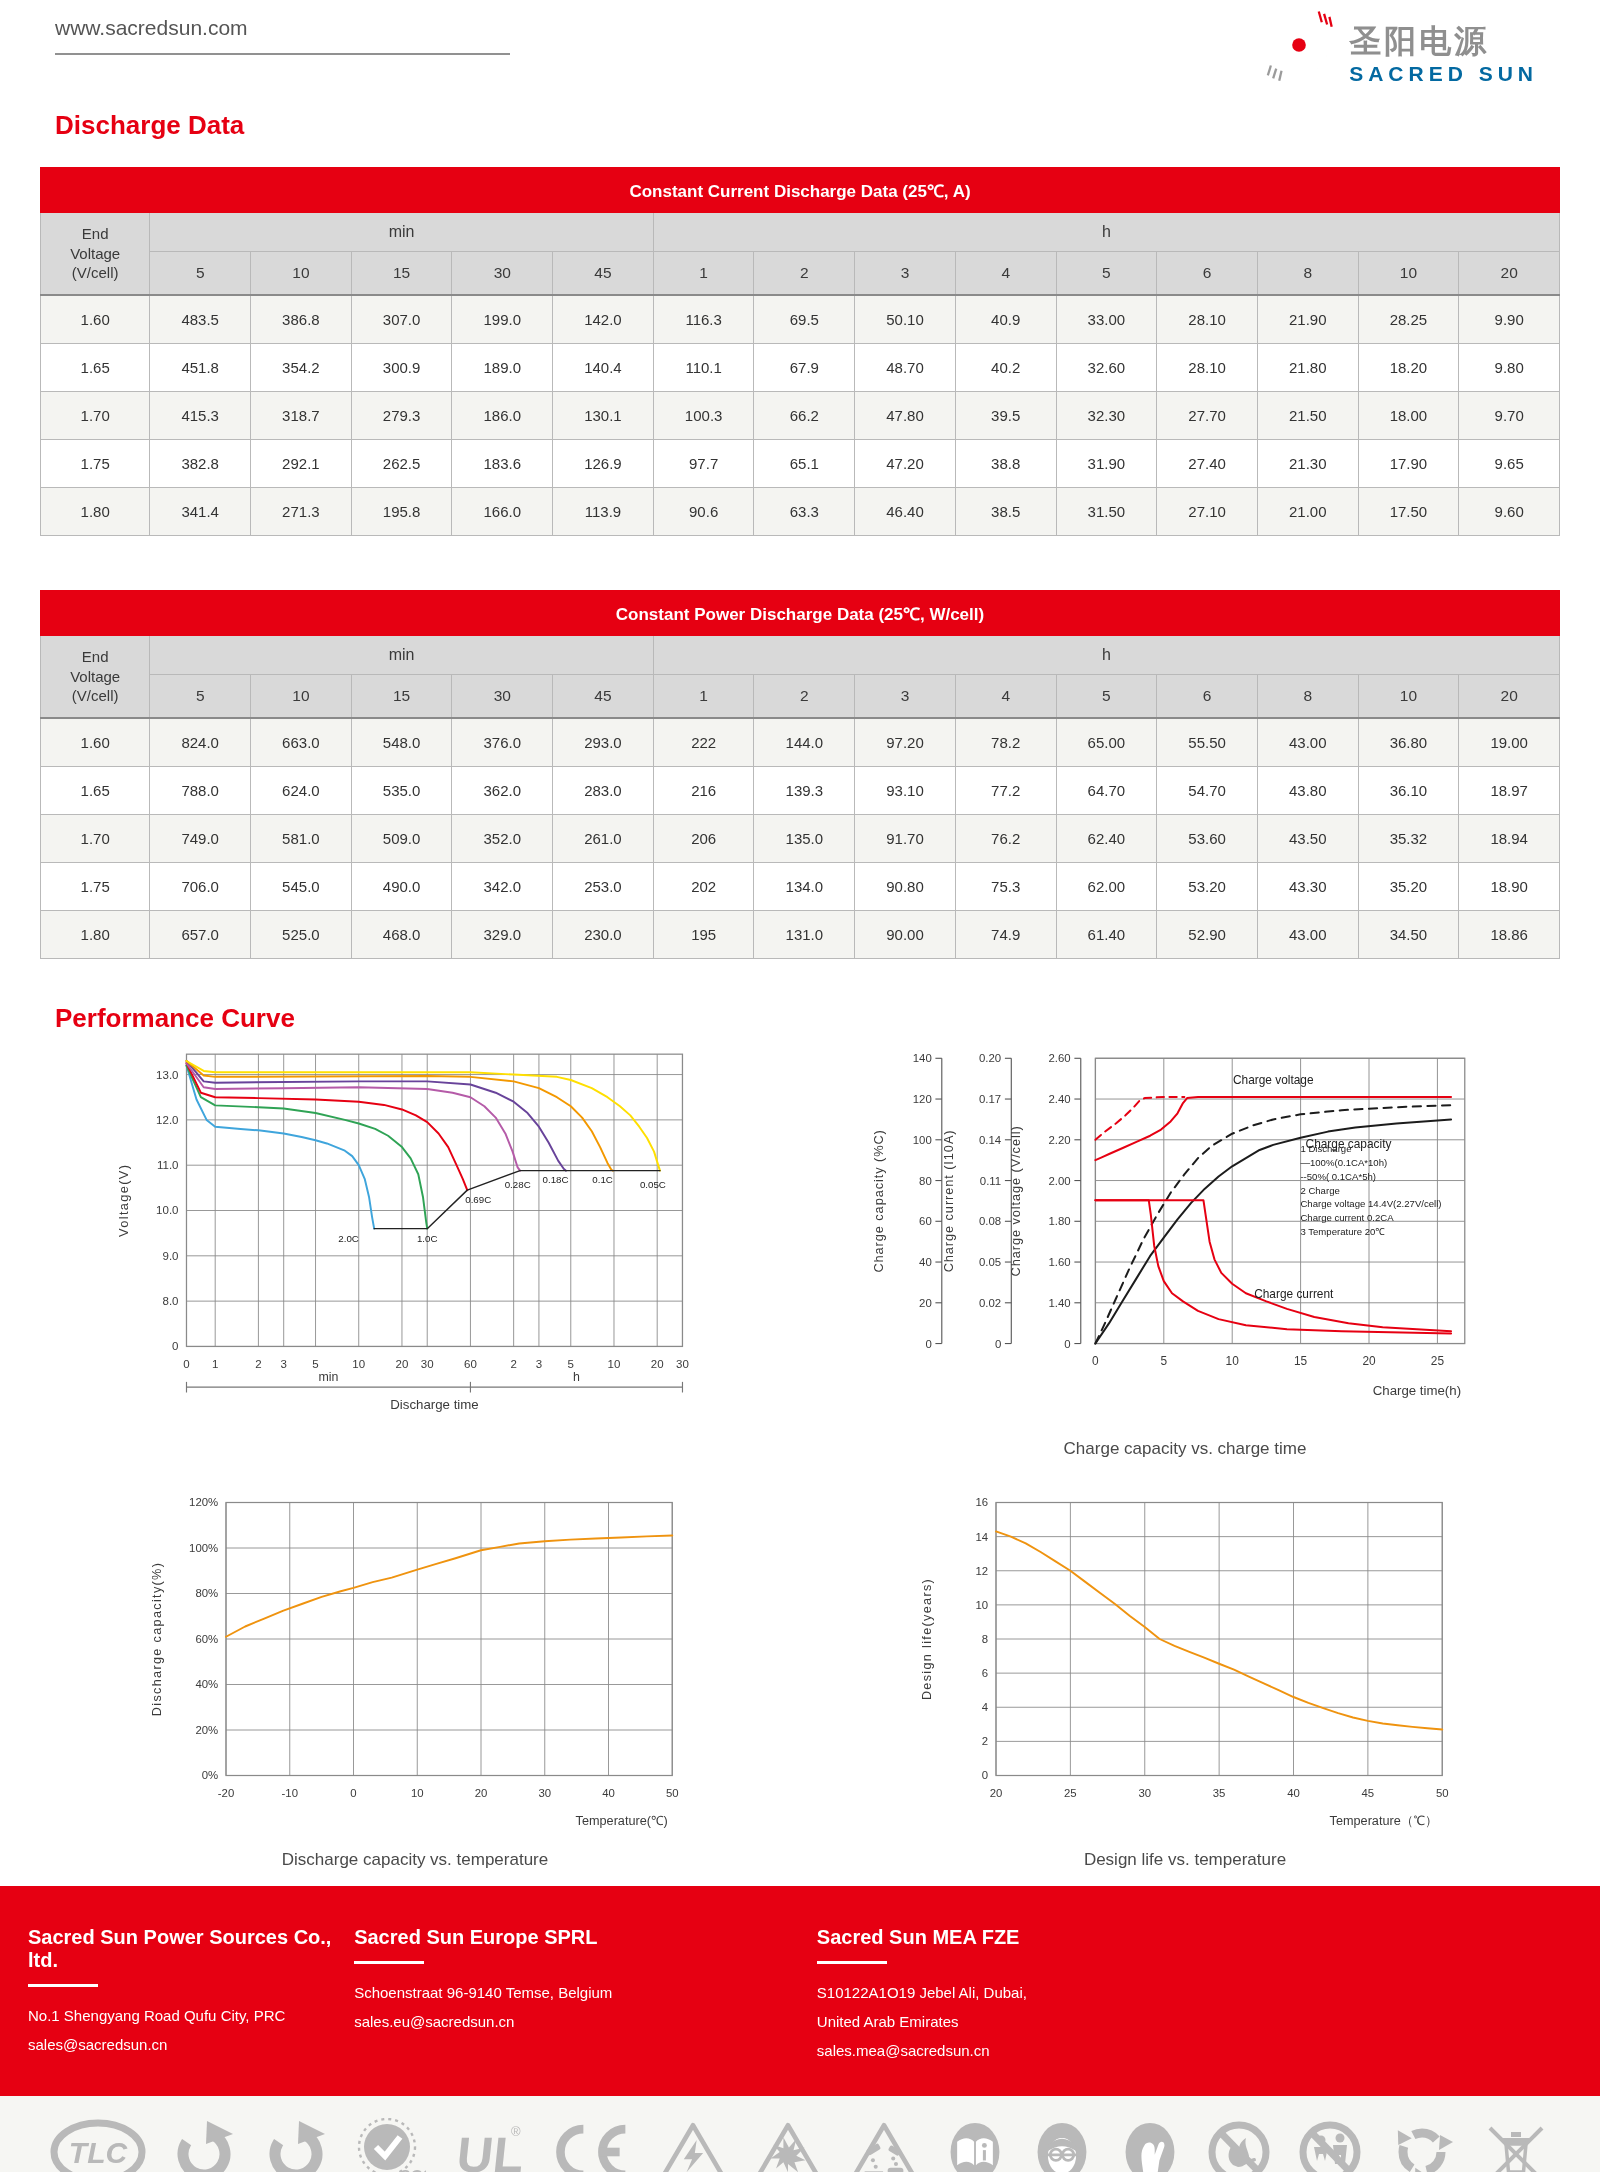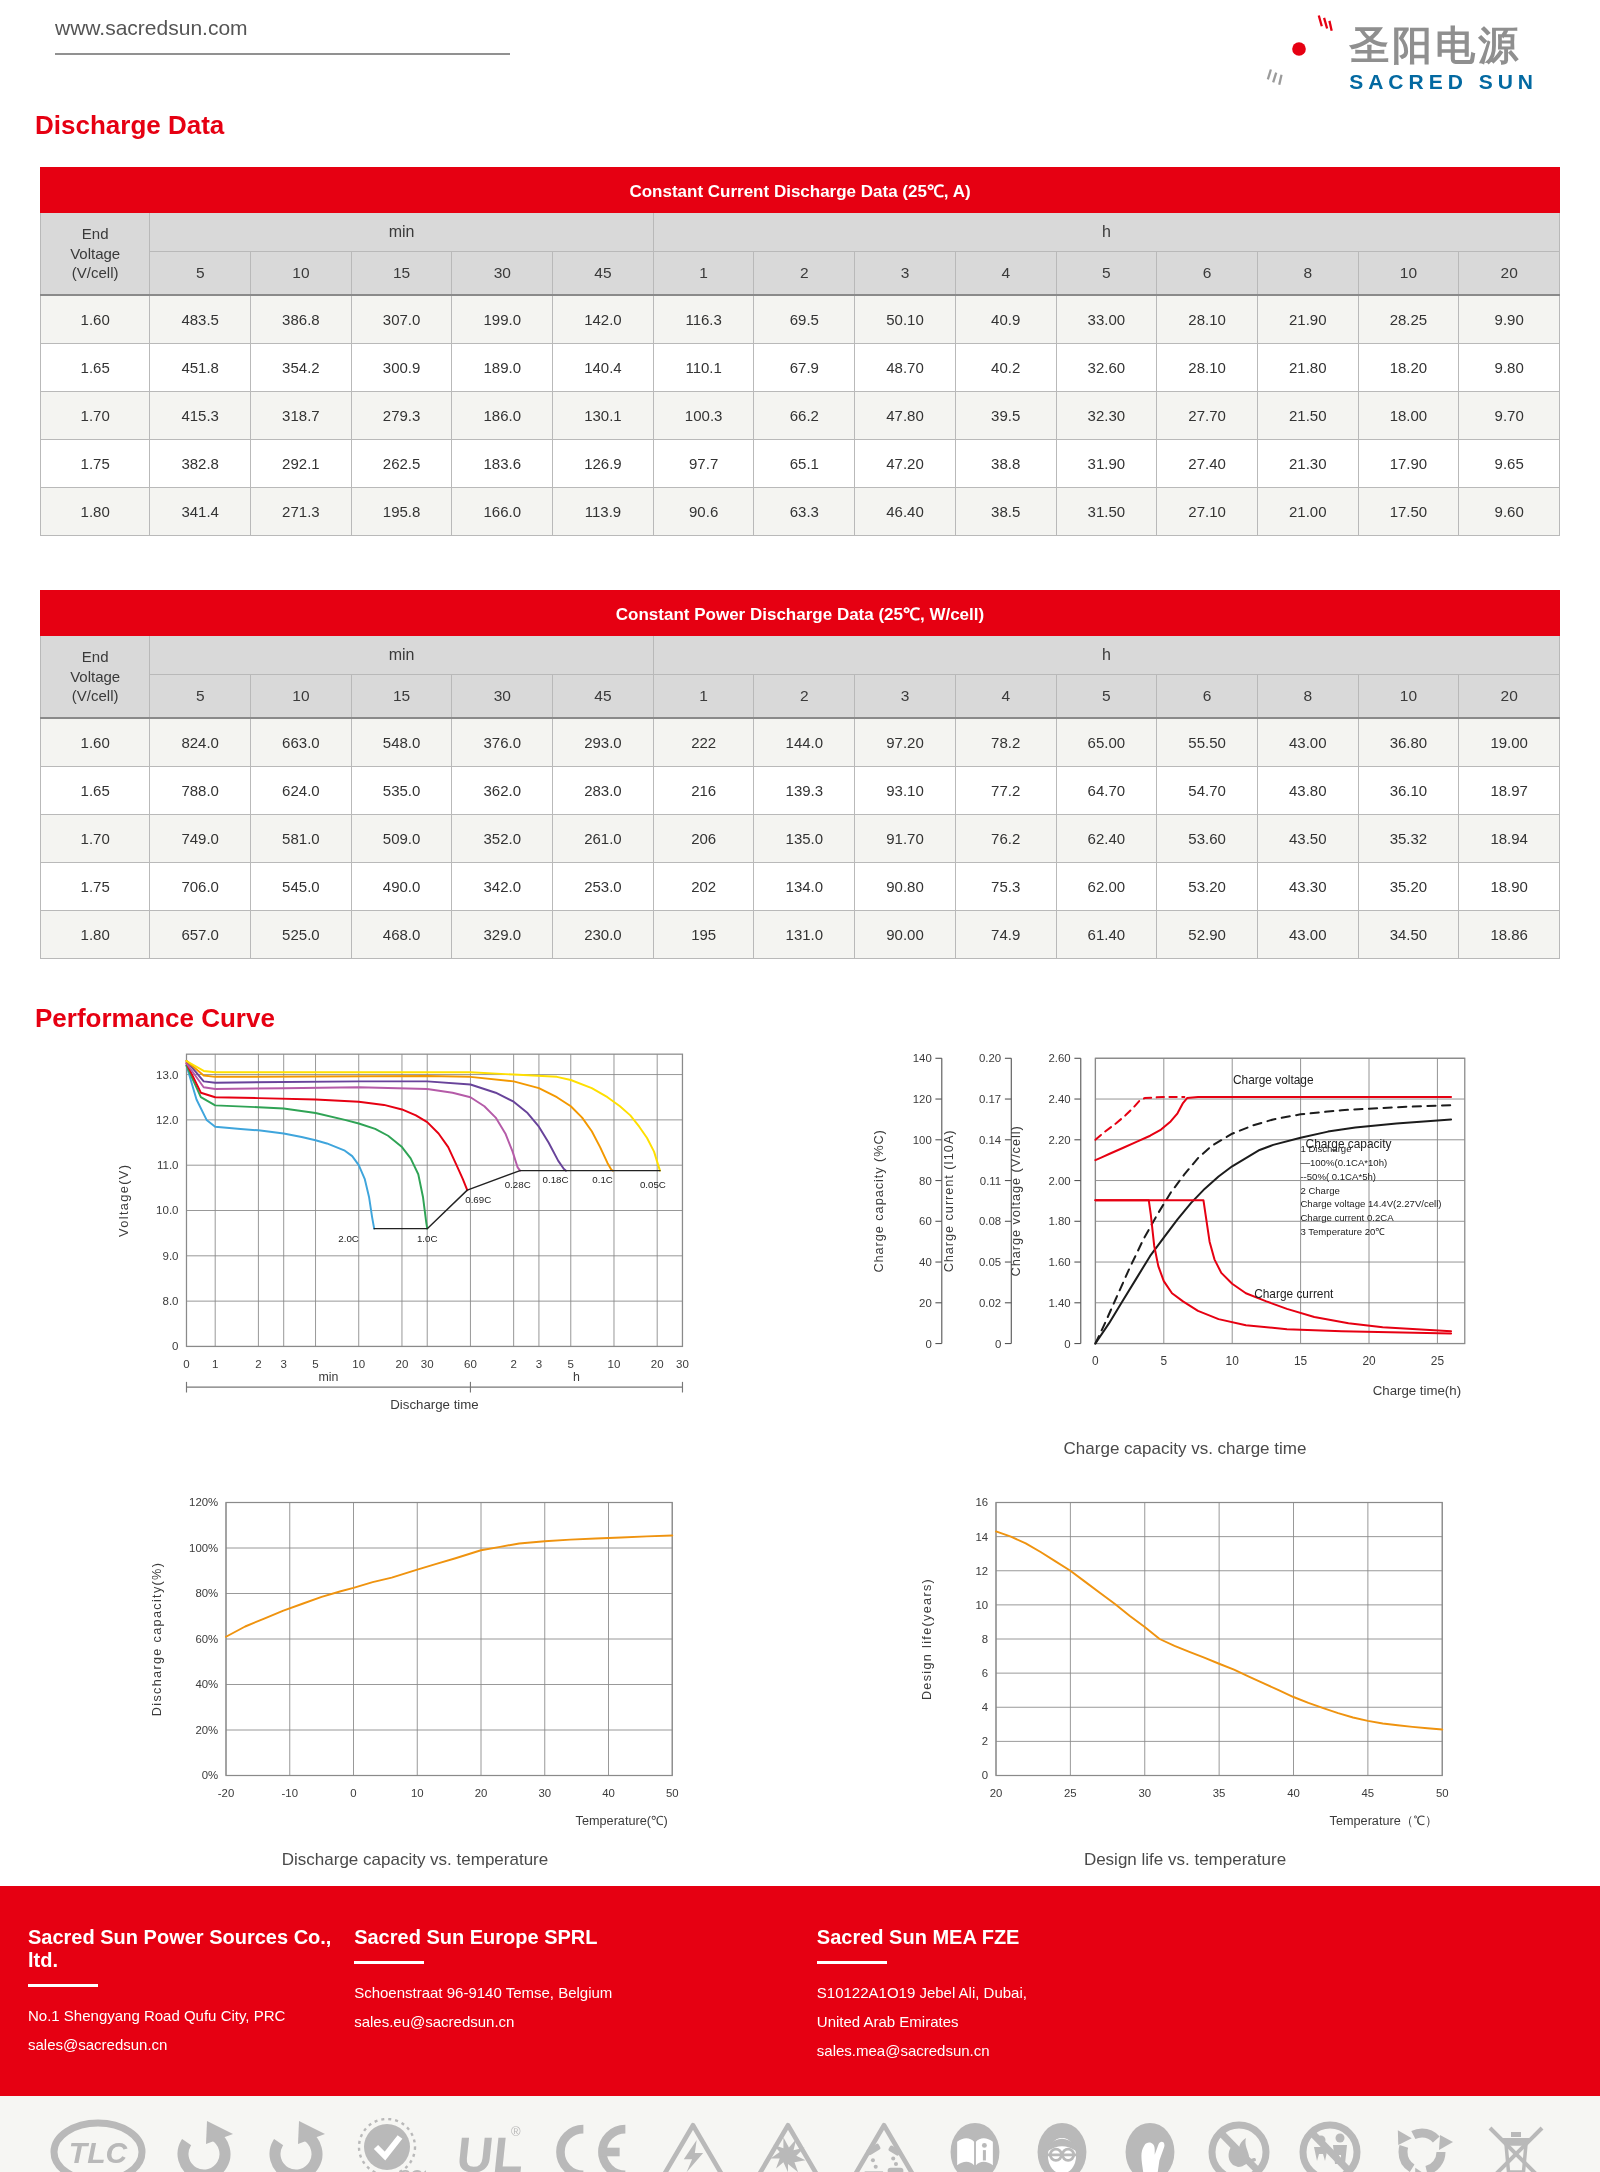--- a/index.html
+++ b/index.html
@@ -4,23 +4,23 @@
 <style>
   html,body{margin:0;padding:0;background:#fff;}
   .page{width:1600px;height:2172px;margin:0 auto;background:#fff;position:relative;overflow:hidden;
         font-family:"Liberation Sans", sans-serif;color:#333;}
   
   .hdr{position:relative;height:86px;}
   .site{position:absolute;left:55px;top:16px;width:455px;font-size:21px;color:#555;
         border-bottom:2px solid #919191;padding-bottom:13px;}
   .logo{position:absolute;right:62px;top:6px;display:flex;align-items:center;gap:12px;}
   .logo-txt{display:flex;flex-direction:column;line-height:1;}
-  .logo-cn{font-size:40px;font-weight:bold;color:#8f8f8f;letter-spacing:3px;margin-top:19px;}
+  .logo-cn{font-size:32px;font-weight:bold;color:#8f8f8f;letter-spacing:3px;margin-top:19px;}
   .logo-en{font-size:21px;font-weight:bold;color:#0369a1;letter-spacing:5px;margin-top:6px;}
-  h2.section{color:#e60012;font-size:26px;font-weight:bold;margin:24px 0 0 35px;}
+  h2.section{color:#e60012;font-size:26px;font-weight:bold;margin:24px 0 0 55px;}
   
   .twrap{margin:26px 40px 0 40px;}
   .twrap2{margin:54px 40px 0 40px;border-radius:10px;}
   table.dtable{width:100%;border-collapse:collapse;table-layout:fixed;}
   .dtable td,.dtable th{border:1px solid #b9b9b9;text-align:center;font-weight:normal;padding:0;}
   .dtable .tt{background:#e60012;border-color:#e60012;color:#fff;font-weight:bold;font-size:17px;height:44px;}
   .dtable .grp{background:#d9d9d9;height:38px;font-size:16px;color:#3a3a3a;}
   .dtable .hdr2{background:#d9d9d9;height:42px;font-size:15.5px;color:#3a3a3a;}
   .dtable .corner{background:#d9d9d9;font-size:15px;line-height:1.3;color:#3a3a3a;}
   .dtable tbody td{height:47px;font-size:15px;color:#333;}

